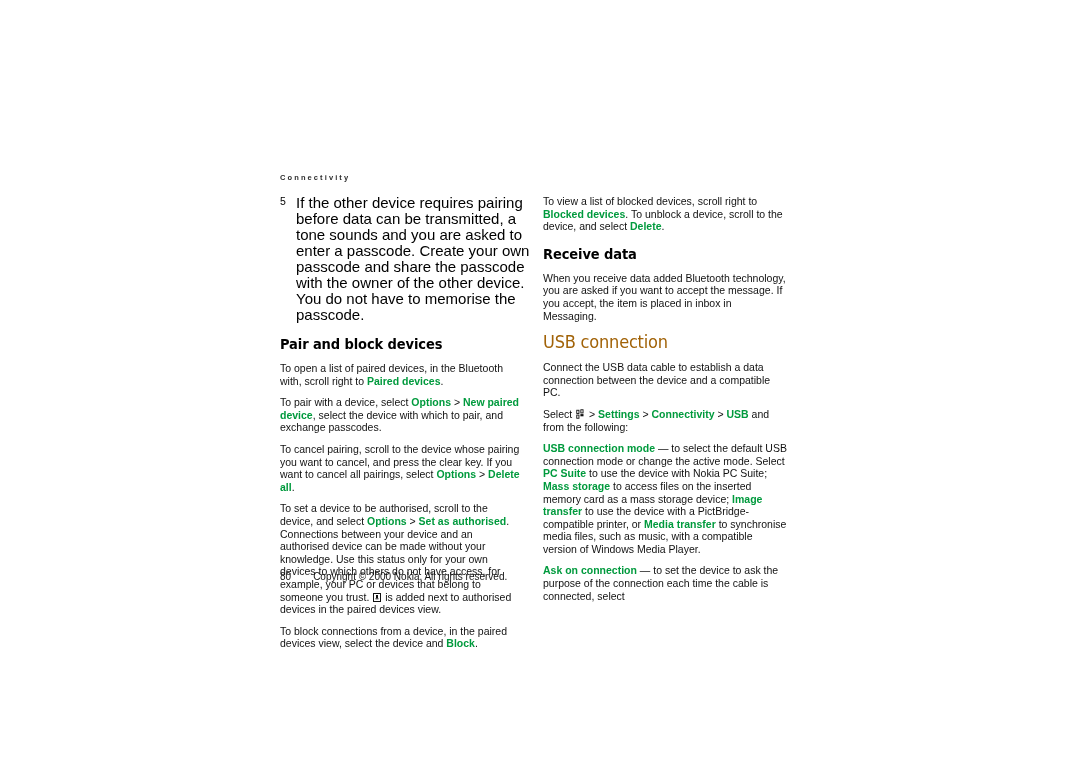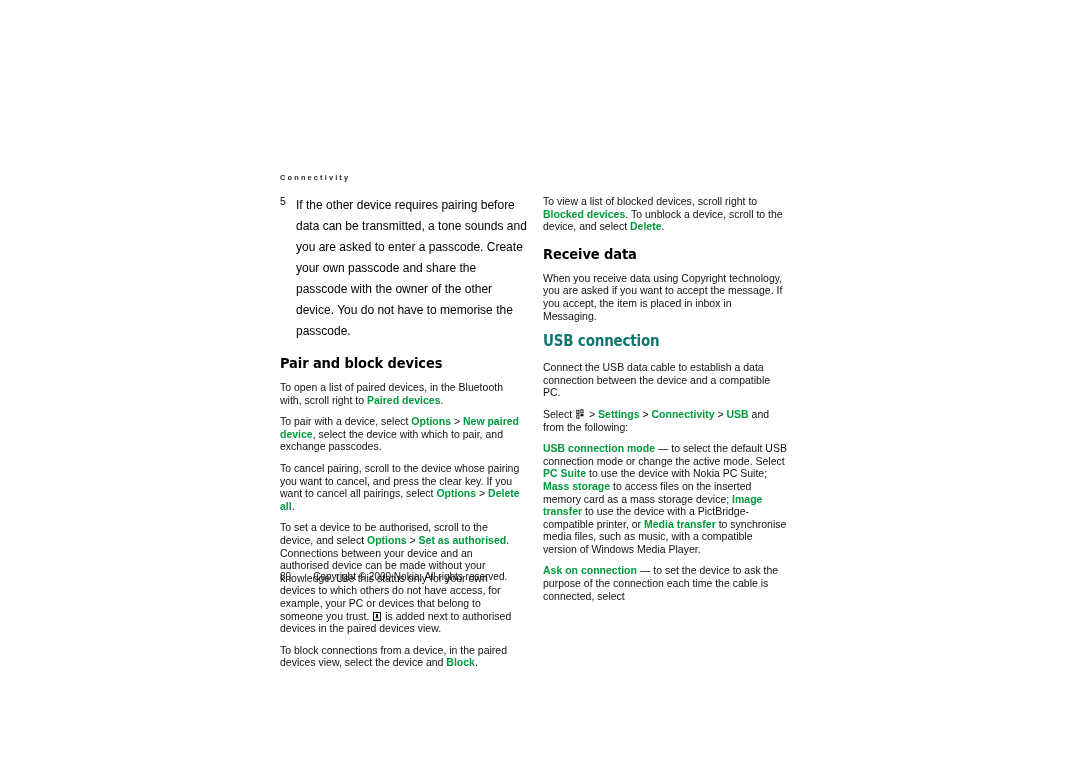--- a/index.html
+++ b/index.html
@@ -13,25 +13,25 @@
     position:absolute;left:280px;top:173px;
     font-size:7.5px;letter-spacing:2.1px;font-weight:700;color:#2b2b2b;
   }
   .col{position:absolute;top:195px;width:250px;}
   .col-left{left:280px;}
   .col-right{left:543px;width:252px;}
   p{margin:0 8px 9px 0;font-size:10.5px;line-height:12.6px;color:#111;}
   p:last-child{margin-bottom:0;}
   .numitem{position:relative;padding-left:16px;margin-bottom:11px;}
   .numitem .num{position:absolute;left:0;top:0;font-size:10.5px;line-height:12.6px;}
-  .numitem .txt{font-size:12px;line-height:21px;display:block;}
+  .numitem .txt{font-size:15px;line-height:16px;display:block;}
   h1{
     font-family:"DejaVu Sans Condensed","Liberation Sans",sans-serif;
-    font-size:15px;line-height:21px;font-weight:700;letter-spacing:-0.2px;
-    margin:9px 0 9px 0;color:#0f766e;
+    font-size:18px;line-height:21px;font-weight:400;letter-spacing:-0.2px;
+    margin:9px 0 9px 0;color:#a16207;
   }
   h2{
     font-family:"DejaVu Sans Condensed","Liberation Sans",sans-serif;
     font-size:14.5px;line-height:17px;font-weight:700;letter-spacing:-0.1px;
     margin:13px 0 9px 0;color:#000;
   }
   h1:first-child,h2:first-child{margin-top:0;}
   .g{color:#009a3d;font-weight:700;}
   .sep{color:#111;font-weight:400;}
   .icon-menu{
@@ -79,21 +79,21 @@
     <p><span>To block connections from a device, in the paired devices view, select the device and </span><span class="g">Block</span><span>.</span></p>
 
   </div>
 
   <div class="col col-right">
 
     <p><span>To view a list of blocked devices, scroll right to </span><span class="g">Blocked devices</span><span>. To unblock a device, scroll to the device, and select </span><span class="g">Delete</span><span>.</span></p>
 
     <h2>Receive data</h2>
 
-    <p>When you receive data using Copyright technology, you are asked if you want to accept the message. If you accept, the item is placed in inbox in Messaging.</p>
+    <p>When you receive data added Bluetooth technology, you are asked if you want to accept the message. If you accept, the item is placed in inbox in Messaging.</p>
 
     <h1>USB connection</h1>
 
     <p>Connect the USB data cable to establish a data connection between the device and a compatible PC.</p>
 
     <p><span>Select </span><span class="icon-menu"><svg width="9" height="10" viewBox="0 0 9 10">
             <rect x="0.3" y="0.8" width="3.1" height="4.1" fill="#111"></rect>
             <rect x="4.4" y="0.3" width="3.1" height="4.1" fill="#111"></rect>
             <rect x="0.3" y="5.6" width="3.1" height="4.1" fill="#111"></rect>
             <rect x="4.4" y="5.1" width="3.1" height="2.2" fill="#111"></rect>

